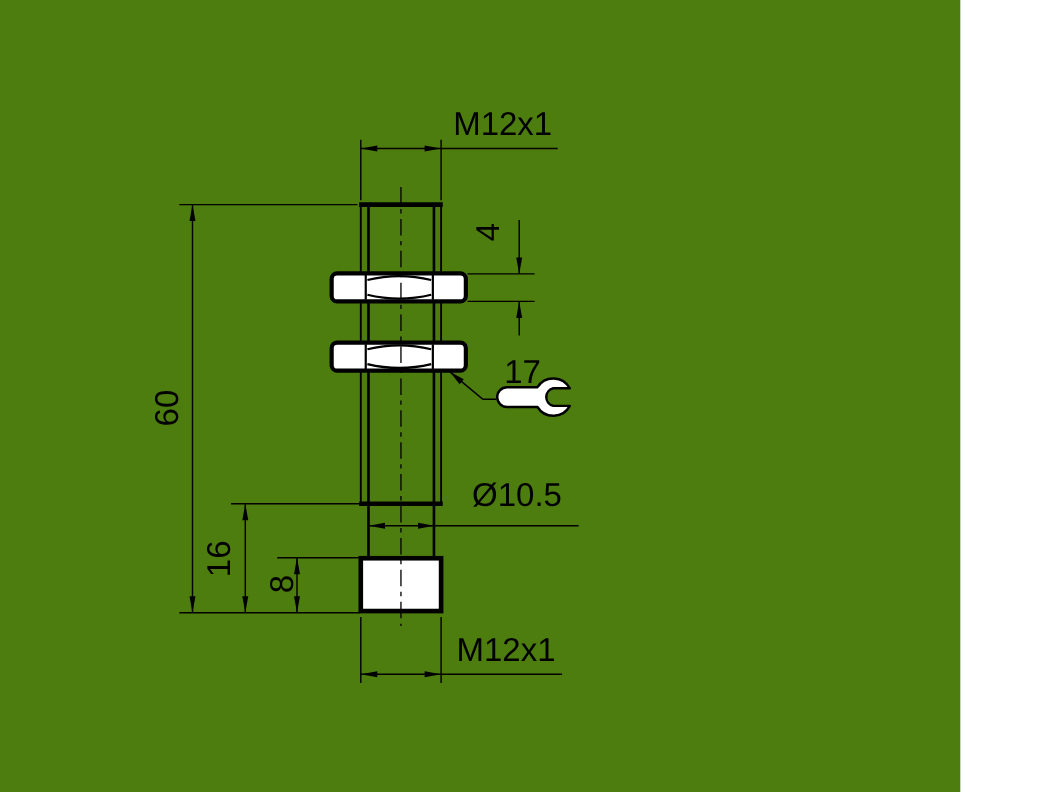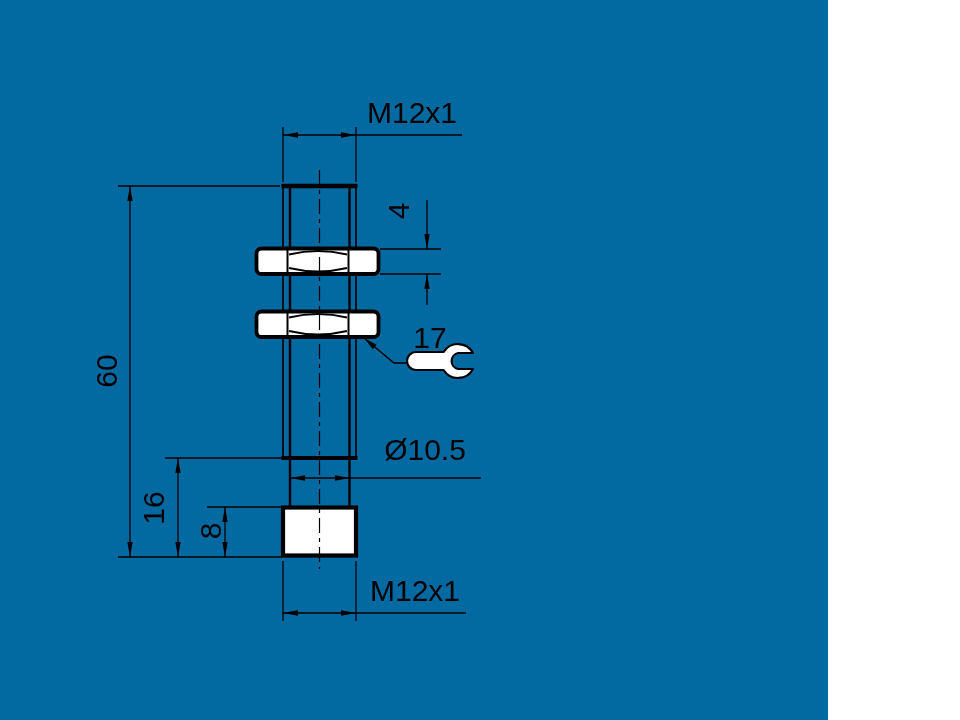--- a/index.html
+++ b/index.html
@@ -4,22 +4,23 @@
 <style>
   html, body {
     margin: 0;
     padding: 0;
     background: #ffffff;
   }
   .canvas {
     position: relative;
     width: 828px;
     height: 720px;
-    background: #0369a1;
+    background: #4d7c0f;
     overflow: hidden;
+    padding-left: 45px;
   }
   svg {
     display: block;
   }
   text {
     font-family: "Liberation Sans", sans-serif;
     font-size: 30px;
     fill: #000000;
     stroke: none;
   }

